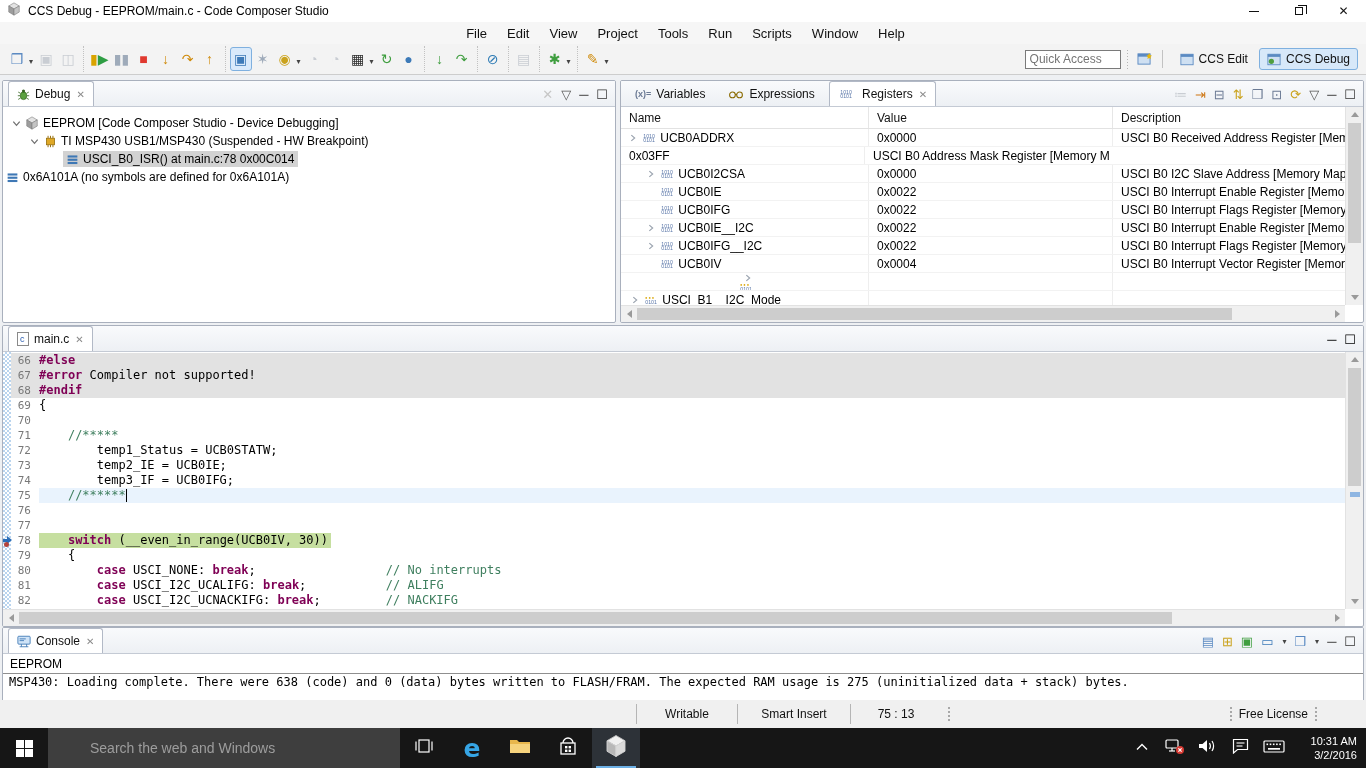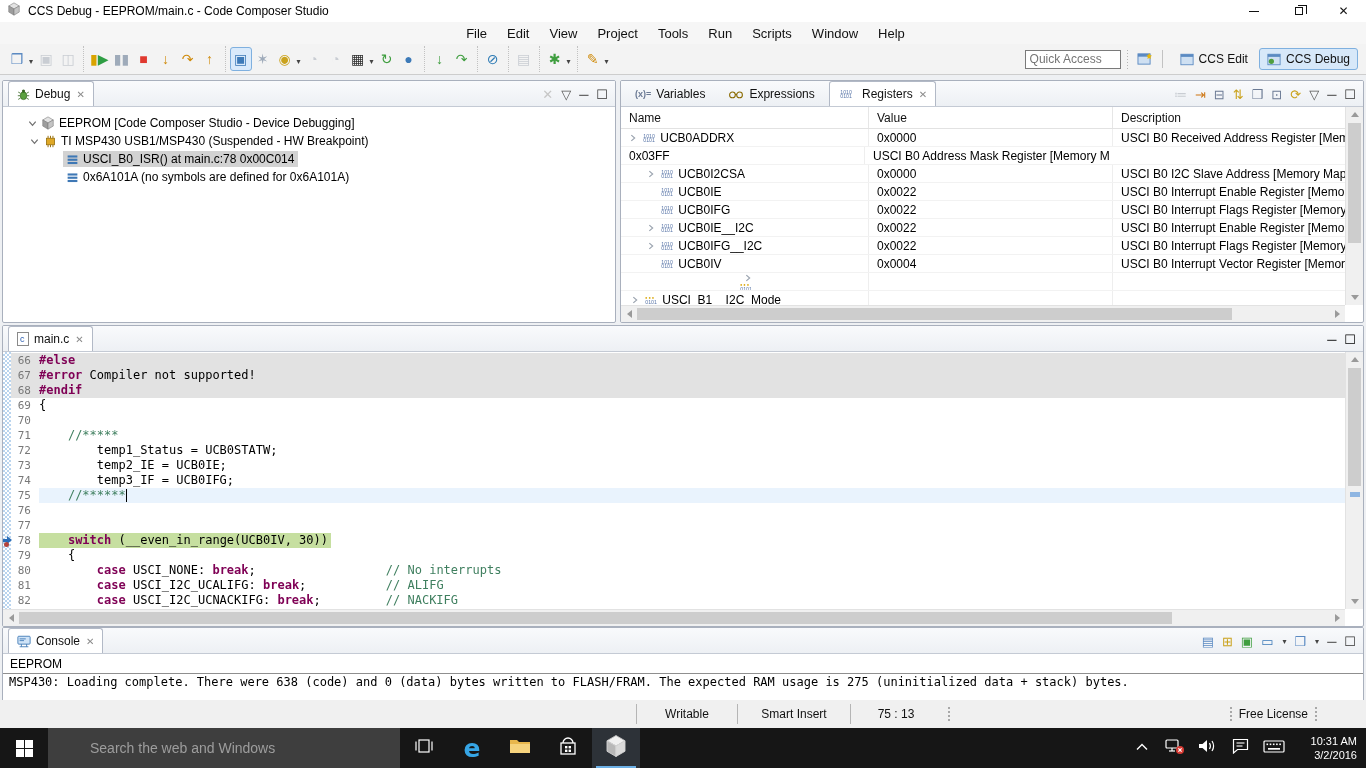--- a/index.html
+++ b/index.html
@@ -320,21 +320,21 @@
             </span>
             <span class="pt-btn">
               <span style="color: rgb(51, 51, 51);">─</span>
             </span>
             <span class="pt-btn">
               <span style="color: rgb(51, 51, 51);">☐</span>
             </span>
           </div>
       </div>
       <div class="tree" id="debug-tree">
-          <div class="tree-row" style="padding-left: 22px;">
+          <div class="tree-row" style="padding-left: 6px;">
             <span class="chev">
               <svg width="11" height="11" viewBox="0 0 12 12">
                 <polyline points="2.5,4 6,8 9.5,4" fill="none" stroke="#707070" stroke-width="1.4"></polyline>
               </svg>
             </span>
             <span class="selwrap">
               <span class="ticonw">
                 <svg width="14" height="14" viewBox="0 0 16 16">
                   <polygon points="8,1 14,4.5 8,8 2,4.5" fill="#e3e3e3" stroke="#7e7e7e" stroke-width="0.7"></polygon>
                   <polygon points="2,4.5 8,8 8,15 2,11.5" fill="#9d9d9d" stroke="#7e7e7e" stroke-width="0.7"></polygon>
@@ -374,21 +374,21 @@
                   <g fill="#3e78b5">
                     <rect x="2" y="3" width="12" height="2.6"></rect>
                     <rect x="2" y="7" width="12" height="2.6"></rect>
                     <rect x="2" y="11" width="12" height="2.6"></rect>
                   </g>
                 </svg>
               </span>
               <span class="lbl">USCI_B0_ISR() at main.c:78 0x00C014</span>
             </span>
           </div>
-          <div class="tree-row" style="padding-left: 60px;">
+          <div class="tree-row" style="">
             <span class="selwrap">
               <span class="ticonw">
                 <svg width="13" height="13" viewBox="0 0 16 16">
                   <g fill="#3e78b5">
                     <rect x="2" y="3" width="12" height="2.6"></rect>
                     <rect x="2" y="7" width="12" height="2.6"></rect>
                     <rect x="2" y="11" width="12" height="2.6"></rect>
                   </g>
                 </svg>
               </span>

